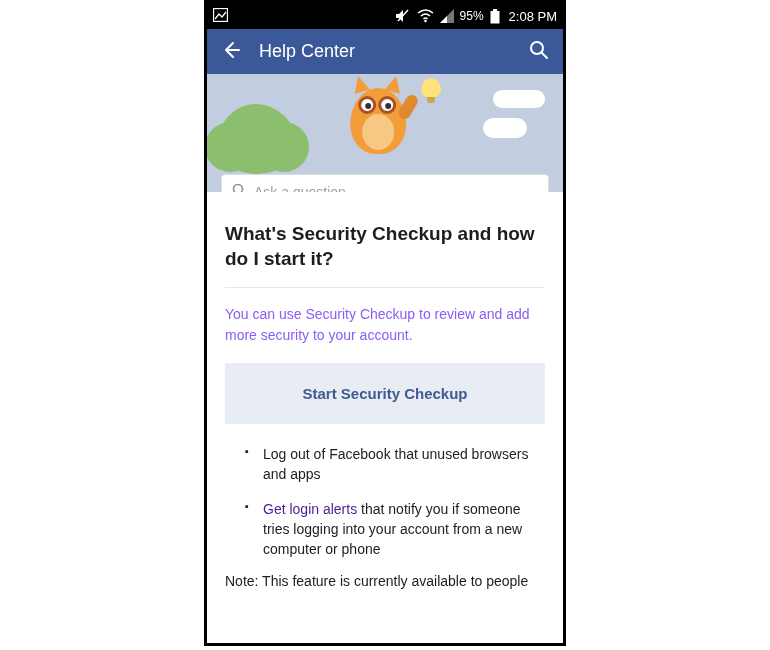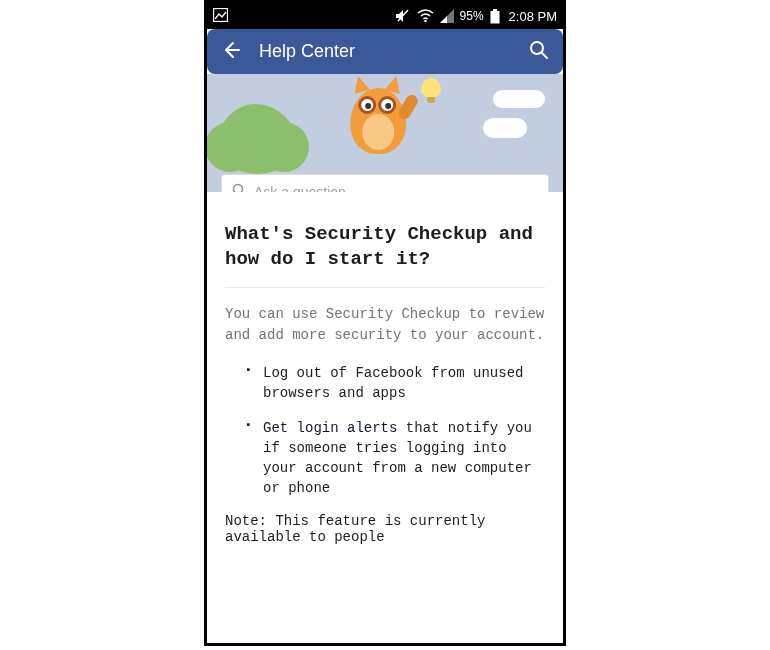--- a/index.html
+++ b/index.html
@@ -39,21 +39,20 @@
     .status-right .clock { font-size: 13px; margin-left: 3px; }
     
     .app-bar {
       background: #3b5998;
       color: #fff;
       height: 45px;
       display: flex;
       align-items: center;
       padding: 0 14px;
       gap: 18px;
-      border-radius: 8px;
     }
     .app-bar .title { font-size: 18px; font-weight: 400; flex: 1; }
     
     .hero {
       background: #c3cde0;
       height: 118px;
       position: relative;
       overflow: hidden;
       display: flex;
       justify-content: center;
@@ -146,35 +145,34 @@
     .search-wrap input {
       border: none; outline: none; flex: 1; font-size: 14px; color: #333;
     }
     .search-wrap input::placeholder { color: #9ea1a6; }
     
     .scroll {
       background: #fff;
       padding: 30px 18px 12px 18px;
       overflow: hidden;
       height: calc(100% - 26px - 45px - 118px);
-      font-family: Liberation Mono, monospace;
     }
     .card {
       background: #fff;
     }
     .article-title {
       font-size: 19px;
       font-weight: 700;
       color: #1c1d21;
       line-height: 1.3;
       margin-bottom: 16px;
     }
     .divider { height: 1px; background: #e7e8ea; margin-bottom: 16px; }
     .lead {
-      font-size: 14px; color: #737373; line-height: 1.45;
+      font-size: 14px; color: #8b5cf6; line-height: 1.45;
       margin-bottom: 18px;
     }
     .cta {
       background: #e8ecf3;
       color: #405a94;
       font-weight: 700;
       font-size: 15px;
       text-align: center;
       padding: 22px 10px;
       margin-bottom: 20px;
@@ -194,21 +192,21 @@
       padding-left: 14px;
     }
     ul.help-list li::before {
       content: "▪";
       position: absolute;
       left: -4px;
       top: 0;
       color: #1c1d21;
       font-size: 11px;
     }
-    .link { color: #0f172a; cursor: pointer; }
+    .link { color: #4c1d95; cursor: pointer; }
     .note {
       font-size: 14px; color: #1c1d21; margin-top: 6px;
     }
   </style>
 </head>
 <body>
 
 <div class="device">
 
   <div class="status-bar">
@@ -290,23 +288,24 @@
       </span>
       <input type="text" placeholder="Ask a question" style="">
     </div>
   </div>
 
   <div class="scroll">
     <div class="card">
       <h1 class="article-title">What's Security Checkup and how do I start it?</h1>
       <div class="divider"></div>
       <p class="lead">You can use Security Checkup to review and add more security to your account.</p>
+      <div class="cta">Start Security Checkup</div>
       <ul class="help-list">
         <li>
-          <span>Log out of Facebook from unused browsers and apps</span>
+          <span>Log out of Facebook that unused browsers and apps</span>
         </li>
         <li>
           <span class="link">Get login alerts</span><span> that notify you if someone tries logging into your account from a new computer or phone</span>
         </li>
       </ul>
       <p class="note">Note: This feature is currently available to people</p>
     </div>
   </div>
 
 </div>

